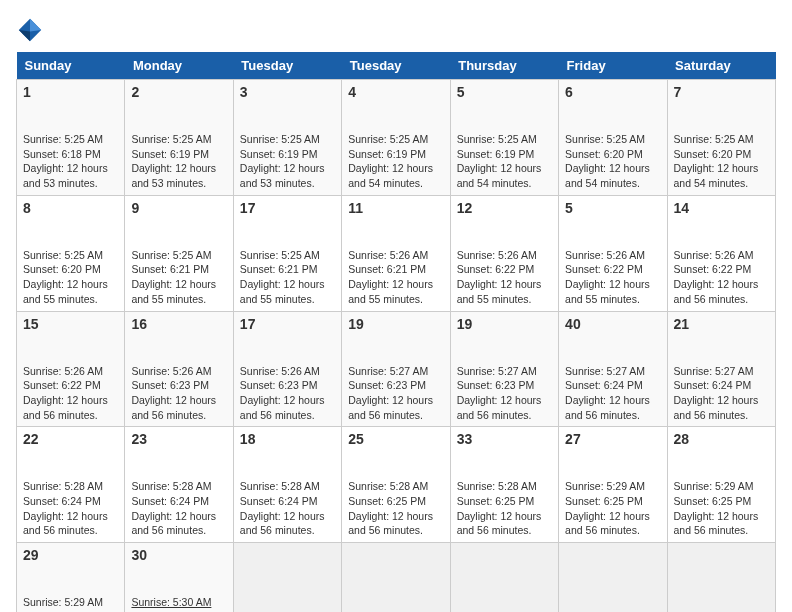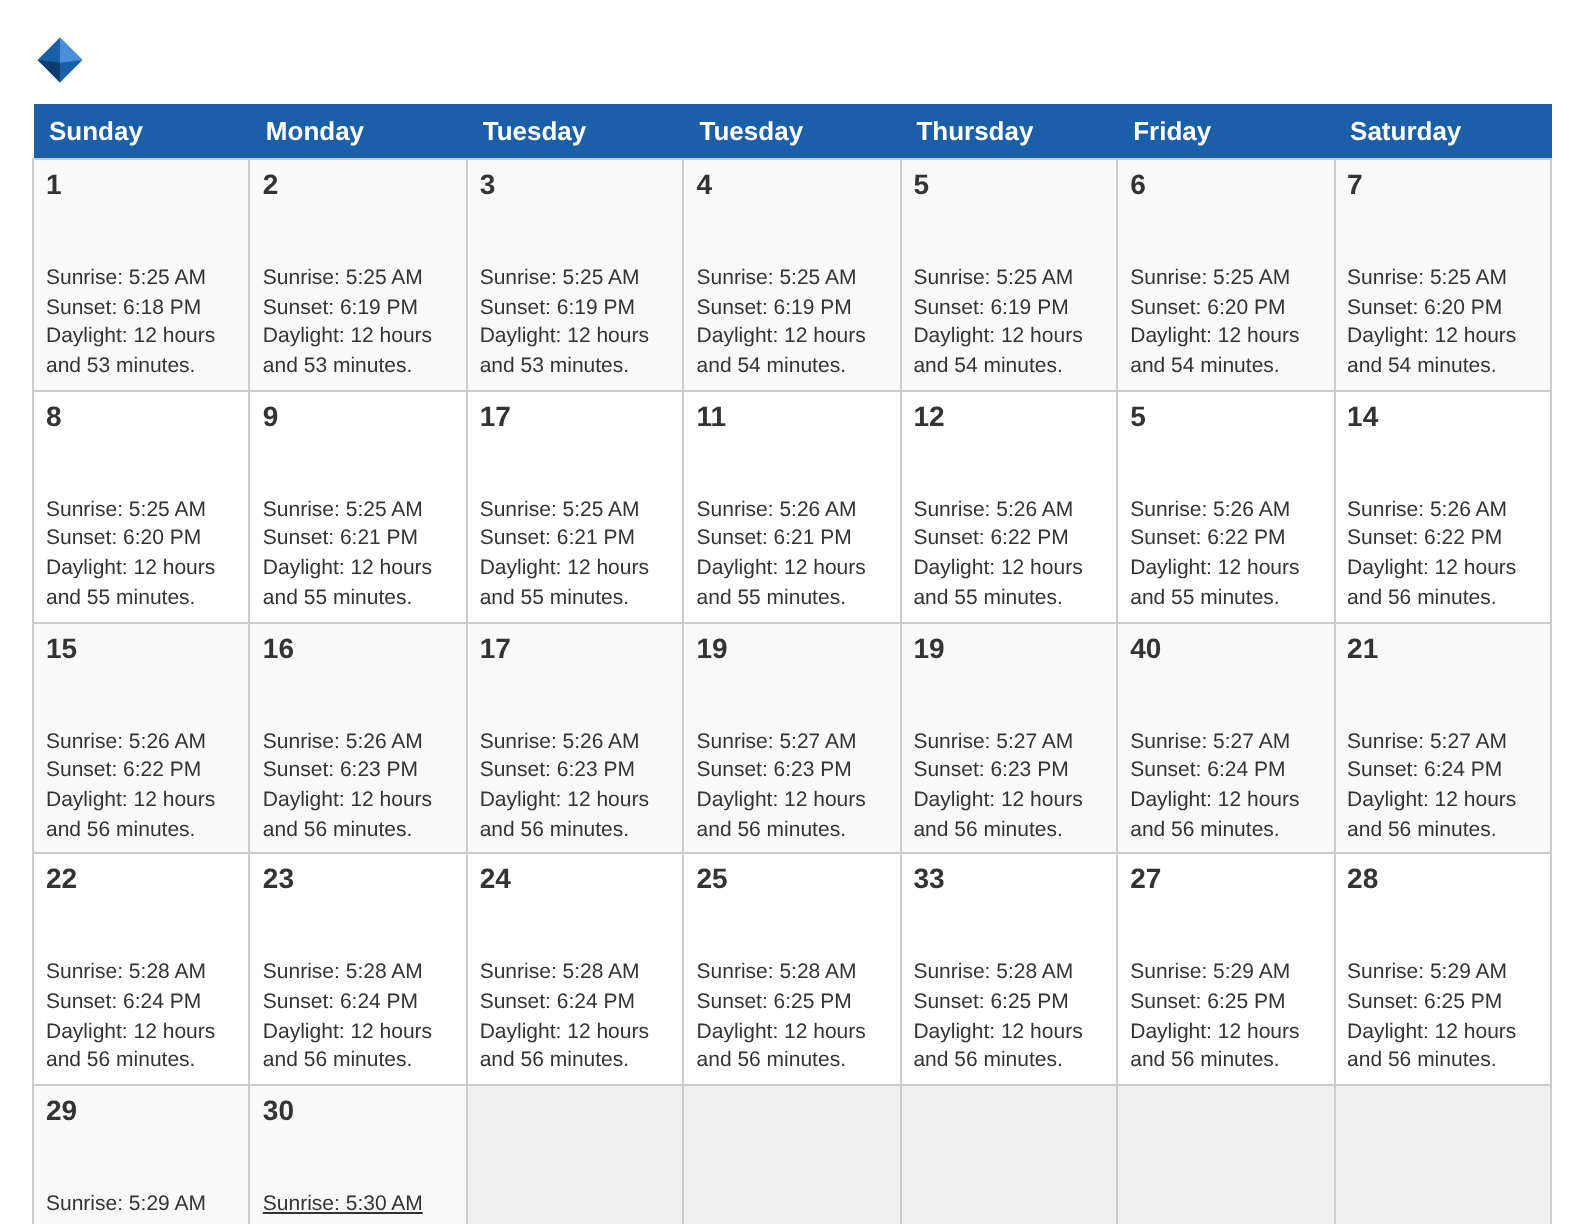--- a/index.html
+++ b/index.html
@@ -278,21 +278,21 @@
 and 56 minutes.</div>
         </td>
         <td>
           <span class="day-num">23</span>
           <div class="day-info" style="white-space: pre-line;">Sunrise: 5:28 AM
 Sunset: 6:24 PM
 Daylight: 12 hours
 and 56 minutes.</div>
         </td>
         <td>
-          <span class="day-num">24</span>
+          <span class="day-num">18</span>
           <div class="day-info" style="white-space: pre-line;">Sunrise: 5:28 AM
 Sunset: 6:24 PM
 Daylight: 12 hours
 and 56 minutes.</div>
         </td>
         <td>
           <span class="day-num">25</span>
           <div class="day-info" style="white-space: pre-line;">Sunrise: 5:28 AM
 Sunset: 6:25 PM
 Daylight: 12 hours

